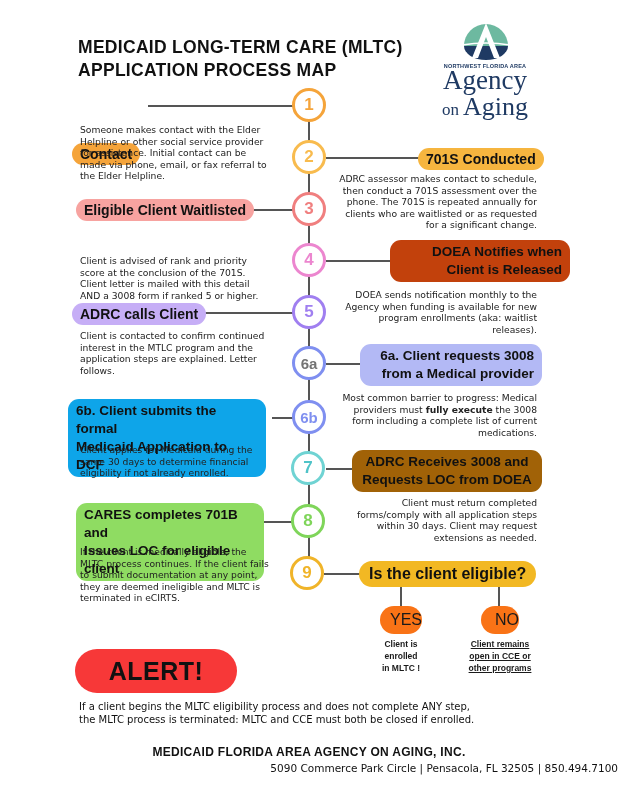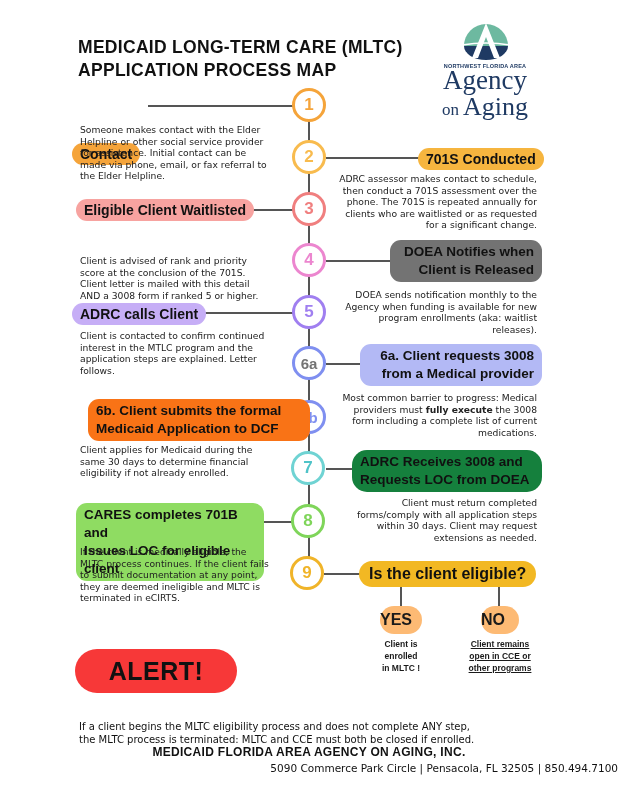--- a/index.html
+++ b/index.html
@@ -19,26 +19,26 @@
     .circle { width: 34px; height: 34px; border-radius: 50%; border: 3px solid; background: #fff; display: flex; align-items: center; justify-content: center; font-family: "Liberation Sans", sans-serif; font-weight: 700; font-size: 17px; }
     .hline { height: 2px; background: #555; }
 
     .pill { border-radius: 11px; font-family: "Liberation Sans", sans-serif; font-weight: 700; color: #111; padding: 2px 8px; }
     .pill.single { font-size: 14px; line-height: 18px; }
     .pill.double { font-size: 13.5px; line-height: 18px; padding: 3px 8px; }
     .desc { font-size: 9.2px; line-height: 11.6px; color: #222; }
     .desc.right { text-align: right; }
     .desc b { font-weight: 700; }
 
-    .yesno { border-radius: 14px; background: #fdba74; font-family: "Liberation Sans", sans-serif; font-weight: 700; font-size: 16px; text-align: left; line-height: 28px; }
+    .yesno { border-radius: 14px; background: #f97316; font-family: "Liberation Sans", sans-serif; font-weight: 400; font-size: 16px; text-align: right; line-height: 28px; }
     .outcome { font-family: "Liberation Sans", sans-serif; font-weight: 700; font-size: 8.5px; line-height: 12px; text-align: center; }
     .vline { width: 2px; background: #555; }
 
     .alert { left: 75px; top: 649px; width: 162px; height: 44px; border-radius: 22px; background: #f73838; font-family: "Liberation Sans", sans-serif; font-weight: 700; font-size: 25px; line-height: 44px; text-align: center; color: #111; letter-spacing: 0.5px; }
-    .alert-text { left: 79px; top: 720px; width: 470px; font-size: 10px; line-height: 13px; color: #111; }
+    .alert-text { left: 79px; top: 700px; width: 470px; font-size: 10px; line-height: 13px; color: #111; }
 
     .footer-org { left: 0; top: 745px; width: 618px; text-align: center; font-family: "Liberation Sans", sans-serif; font-weight: 700; font-size: 12px; letter-spacing: 0.3px; color: #111; }
     .footer-addr { left: 0; top: 762px; width: 618px; text-align: right; font-size: 10.5px; color: #111; }
   </style>
 </head>
 <body>
 
 <div class="abs title">
   <div>MEDICAID LONG-TERM CARE (MLTC)</div>
   <div>APPLICATION PROCESS MAP</div>
@@ -79,21 +79,21 @@
 <div class="abs circle" style="left:292px; top:192px; border-color:#f07f7f; color:#f07f7f;">
     <span>3</span>
   </div>
 <div class="abs pill single" style="left:76px; top:199px; background:#f7a3a0;">Eligible Client Waitlisted</div>
 <div class="abs desc" style="left:80px; top:226px; width:185px;margin-top:29px;">Client is advised of rank and priority score at the conclusion of the 701S. Client letter is mailed with this detail AND a 3008 form if ranked 5 or higher.</div>
 
 <div class="abs hline" style="left:326px; top:260px; width:70px;"></div>
 <div class="abs circle" style="left:292px; top:243px; border-color:#ec86cf; color:#ec86cf;">
     <span>4</span>
   </div>
-<div class="abs pill double" style="left:390px; top:240px; width:152px; text-align:right; background:#737373;">
+<div class="abs pill double" style="left:390px; top:240px; width:180px; text-align:right; background:#c2410c;">
   <div>DOEA Notifies when</div>
   <div>Client is Released</div>
 </div>
 <div class="abs desc right" style="left:345px; top:289px; width:192px;">DOEA sends notification monthly to the Agency when funding is available for new program enrollments (aka: waitlist releases).</div>
 
 <div class="abs hline" style="left:200px; top:312px; width:94px;"></div>
 <div class="abs circle" style="left:292px; top:295px; border-color:#a07ff0; color:#a07ff0;">
     <span>5</span>
   </div>
 <div class="abs pill single" style="left:72px; top:303px; background:#c6aef6;">ADRC calls Client</div>
@@ -106,31 +106,31 @@
 <div class="abs pill double" style="left:360px; top:344px; width:182px; text-align:right; background:#b3b9f5;">
   <div>6a. Client requests 3008</div>
   <div>from a Medical provider</div>
 </div>
 <div class="abs desc right" style="left:340px; top:392px; width:197px;"><span>Most common barrier to progress: Medical providers must </span><b>fully execute</b><span> the 3008 form including a complete list of current medications.</span></div>
 
 <div class="abs hline" style="left:272px; top:417px; width:22px;"></div>
 <div class="abs circle" style="left:292px; top:400px; border-color:#7f8ff0; color:#7f8ff0; font-size:15px;">
     <span>6b</span>
   </div>
-<div class="abs pill double" style="left:88px; top:399px; width:222px; background:#f97316;">
+<div class="abs pill double" style="left:68px; top:399px; width:198px; background:#0ea5e9;">
   <div>6b. Client submits the formal</div>
   <div>Medicaid Application to DCF</div>
 </div>
 <div class="abs desc" style="left:80px; top:444px; width:190px;">Client applies for Medicaid during the same 30 days to determine financial eligibility if not already enrolled.</div>
 
 <div class="abs hline" style="left:326px; top:468px; width:30px;"></div>
 <div class="abs circle" style="left:291px; top:451px; border-color:#6fd3d3; color:#4fc3c8;">
     <span>7</span>
   </div>
-<div class="abs pill double" style="left:352px; top:450px; width:190px; text-align:left; background:#15803d;border-radius:15px;">
+<div class="abs pill double" style="left:352px; top:450px; width:190px; text-align:center; background:#a16207;">
   <div>ADRC Receives 3008 and</div>
   <div>Requests LOC from DOEA</div>
 </div>
 <div class="abs desc right" style="left:355px; top:497px; width:182px;">Client must return completed forms/comply with all application steps within 30 days. Client may request extensions as needed.</div>
 
 <div class="abs hline" style="left:260px; top:521px; width:34px;"></div>
 <div class="abs circle" style="left:291px; top:504px; border-color:#7fd55a; color:#7fd55a;">
     <span>8</span>
   </div>
 <div class="abs pill double" style="left:76px; top:503px; width:188px; background:#8fdc62;">

